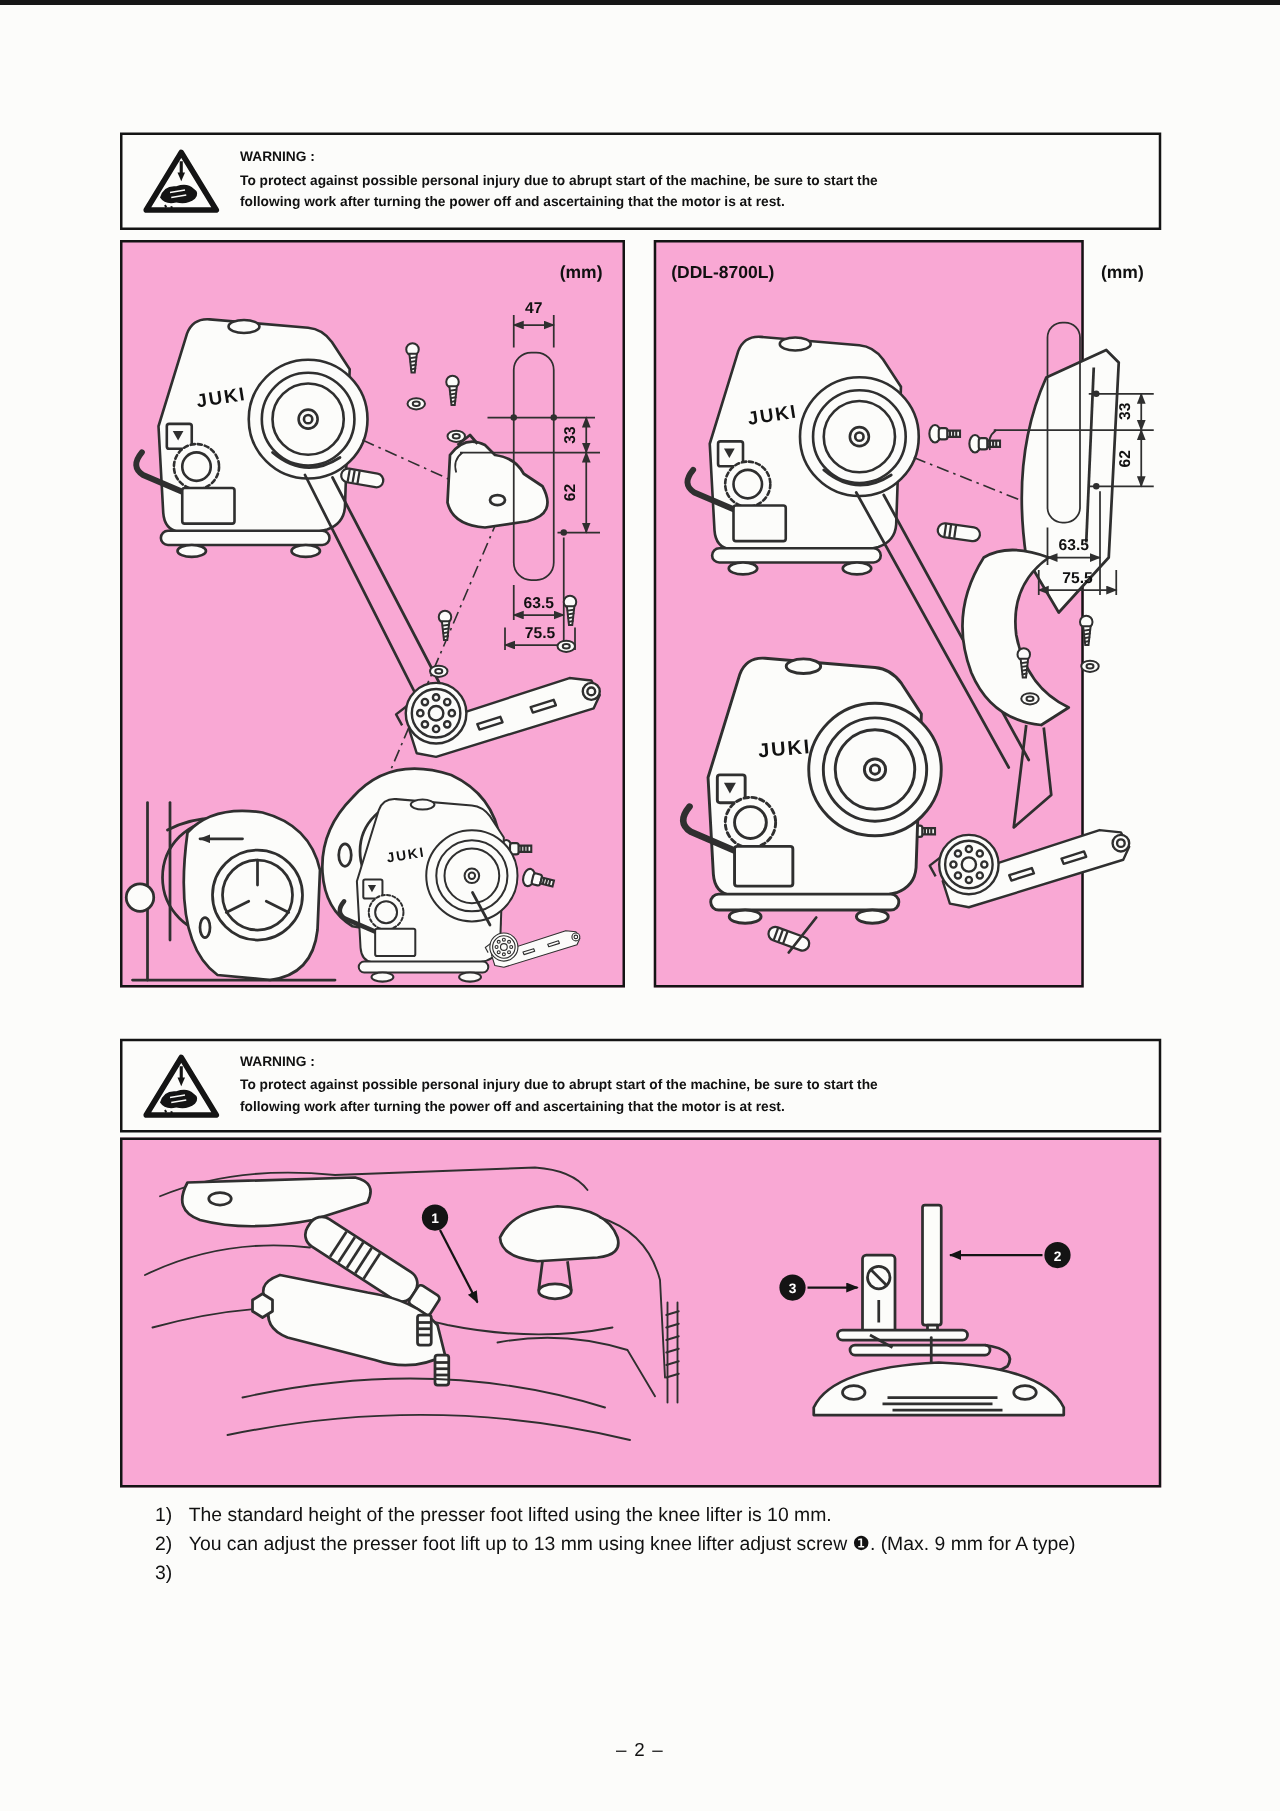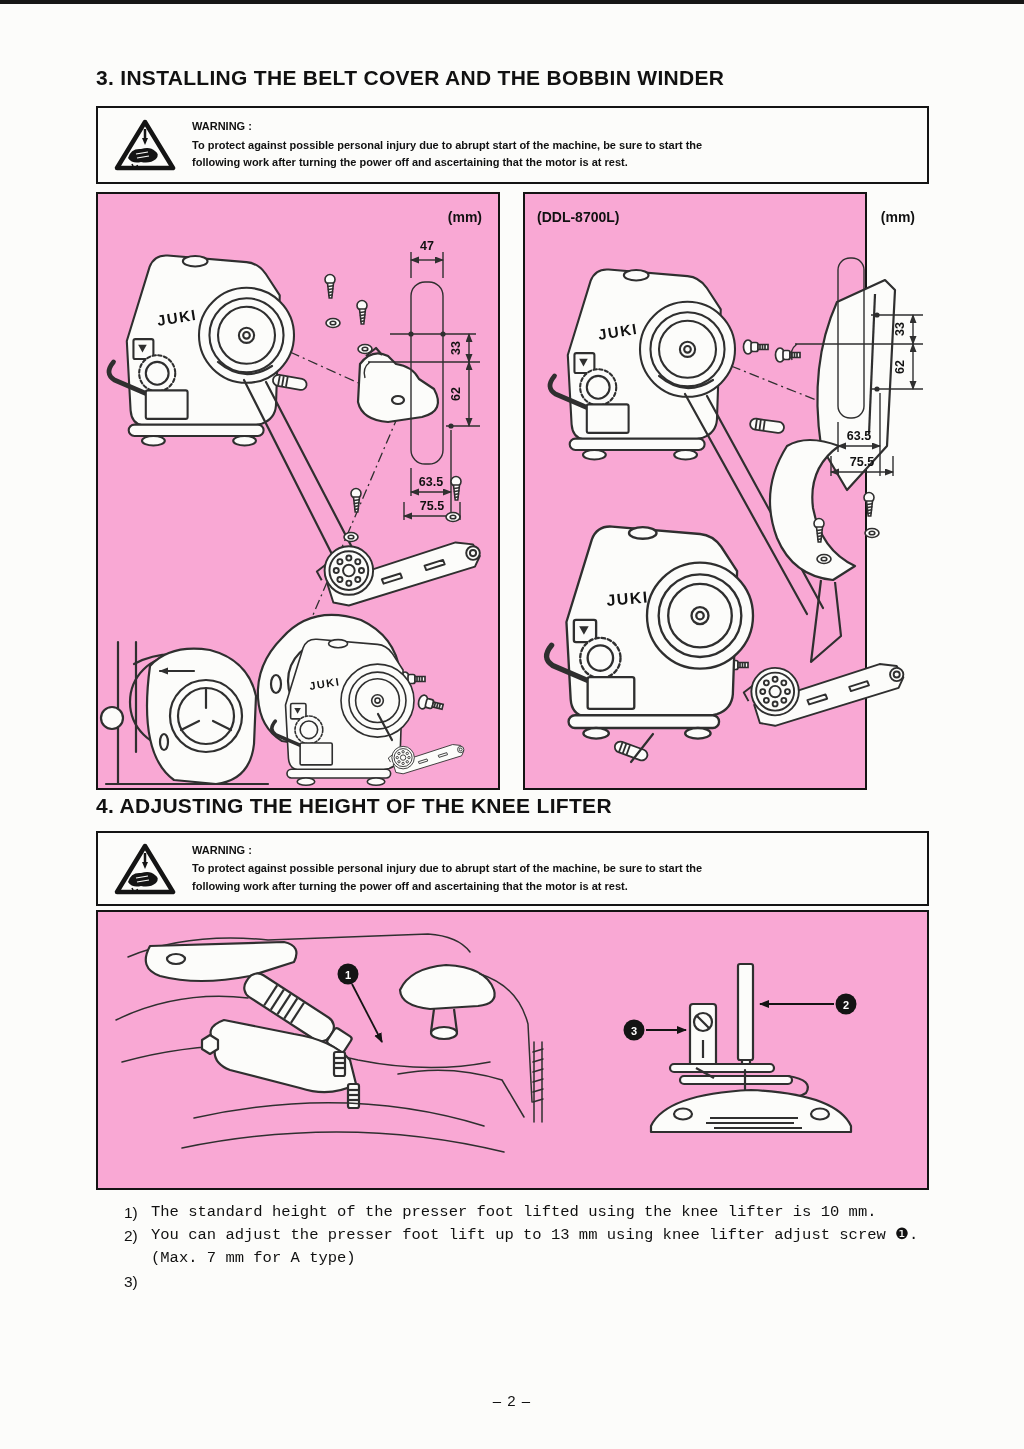--- a/index.html
+++ b/index.html
@@ -26,21 +26,21 @@
   .mk{fill:#fff;font-size:11px;font-weight:bold;text-anchor:middle;}
   .ln{stroke:#2f2f2f;stroke-width:2.2;fill:none;stroke-linecap:round;stroke-linejoin:round;}
   .lnf{stroke:#2f2f2f;stroke-width:2.2;fill:#fcfcfa;stroke-linejoin:round;}
   .thin{stroke:#2f2f2f;stroke-width:1.5;fill:none;stroke-linecap:round;}
   .dm{stroke:#2f2f2f;stroke-width:1.4;fill:none;}
   .dot{fill:#2f2f2f;stroke:none;}
   .dash{stroke:#2f2f2f;stroke-width:1.3;fill:none;stroke-dasharray:10,4,2,4;}
   #instr{position:absolute;left:124px;top:1201px;width:816px;font-size:15.5px;line-height:23px;}
   .inst{display:flex;}
   .inst .n{flex:0 0 27px;}
-  .inst .t{flex:1;font-family:Liberation Mono, monospace;}
+  .inst .t{flex:1;}
   #pageno{position:absolute;left:0;top:1392px;width:100%;text-align:center;font-size:15px;letter-spacing:1px;}
 </style>
 </head>
 <body>
 
 <div class="page">
   <div class="scanline"></div>
 
   <svg width="0" height="0" style="position:absolute" aria-hidden="true">
     <defs>
@@ -113,21 +113,20 @@
         <ellipse cx="5" cy="7" rx="4.5" ry="7"></ellipse>
         <rect x="8" y="2.5" width="7" height="9" rx="2"></rect>
         <path d="M15,4.5 h10 v5 h-10 z"></path>
         <line x1="17" y1="4.6" x2="17" y2="9.4"></line>
           <line x1="19.5" y1="4.6" x2="19.5" y2="9.4"></line>
           <line x1="22" y1="4.6" x2="22" y2="9.4"></line>
       </g>
     </defs>
   </svg>
 
-  <div id="h3" class="h">3. INSTALLING THE BELT COVER AND THE BOBBIN WINDER</div>
 
   <div id="warn3" class="warnbox">
     <svg class="wicon" width="62" height="54" viewBox="0 0 62 54">
       <path d="M31,4 L59,50 L3,50 Z" fill="#fcfcfa" stroke="#141414" stroke-width="4.5" stroke-linejoin="round"></path>
       <line x1="31" y1="11" x2="31" y2="21" stroke="#141414" stroke-width="2.5"></line>
       <path d="M28,20 h6 l-3,7 Z" fill="#141414"></path>
       <path d="M14,40 Q17,30 27,31 Q36,28 41,33 Q46,36 42,41 Q36,46 27,44 Q18,46 14,40 Z" fill="#141414"></path>
       <line x1="22" y1="36" x2="34" y2="34" stroke="#fcfcfa" stroke-width="1.2"></line>
       <line x1="23" y1="40" x2="35" y2="38" stroke="#fcfcfa" stroke-width="1.2"></line>
       <line x1="18" y1="46" x2="19" y2="48" stroke="#141414" stroke-width="1.6"></line>
@@ -295,21 +294,20 @@
       <use href="#wind" transform="translate(214,452) scale(0.95)"></use>
       <use href="#stud" transform="translate(92,546) rotate(20)"></use>
       <path class="ln" d="M128,540 l-22,28"></path>
       <use href="#scr" transform="translate(288,324)"></use>
       <use href="#wsh" transform="translate(292,360)"></use>
       <use href="#scr" transform="translate(338,298)"></use>
       <use href="#wsh" transform="translate(340,334)"></use>
     </svg>
   </div>
 
-  <div id="h4" class="h">4. ADJUSTING THE HEIGHT OF THE KNEE LIFTER</div>
 
   <div id="warn4" class="warnbox">
     <svg class="wicon" width="62" height="54" viewBox="0 0 62 54">
       <path d="M31,4 L59,50 L3,50 Z" fill="#fcfcfa" stroke="#141414" stroke-width="4.5" stroke-linejoin="round"></path>
       <line x1="31" y1="11" x2="31" y2="21" stroke="#141414" stroke-width="2.5"></line>
       <path d="M28,20 h6 l-3,7 Z" fill="#141414"></path>
       <path d="M14,40 Q17,30 27,31 Q36,28 41,33 Q46,36 42,41 Q36,46 27,44 Q18,46 14,40 Z" fill="#141414"></path>
       <line x1="22" y1="36" x2="34" y2="34" stroke="#fcfcfa" stroke-width="1.2"></line>
       <line x1="23" y1="40" x2="35" y2="38" stroke="#fcfcfa" stroke-width="1.2"></line>
       <line x1="18" y1="46" x2="19" y2="48" stroke="#141414" stroke-width="1.6"></line>
@@ -425,21 +423,21 @@
     </svg>
   </div>
 
   <div id="instr">
     <div class="inst">
       <span class="n">1)</span>
       <span class="t">The standard height of the presser foot lifted using the knee lifter is 10 mm.</span>
     </div>
     <div class="inst">
       <span class="n">2)</span>
-      <span class="t">You can adjust the presser foot lift up to 13 mm using knee lifter adjust screw ❶. (Max. 7 mm for A type)</span>
+      <span class="t">You can adjust the presser foot lift up to 13 mm using knee lifter adjust screw ❶. (Max. 9 mm for A type)</span>
     </div>
     <div class="inst">
       <span class="n">3)</span>
       <span class="t"><br></span>
     </div>
   </div>
 
   <div id="pageno">– 2 –</div>
 </div>
 

